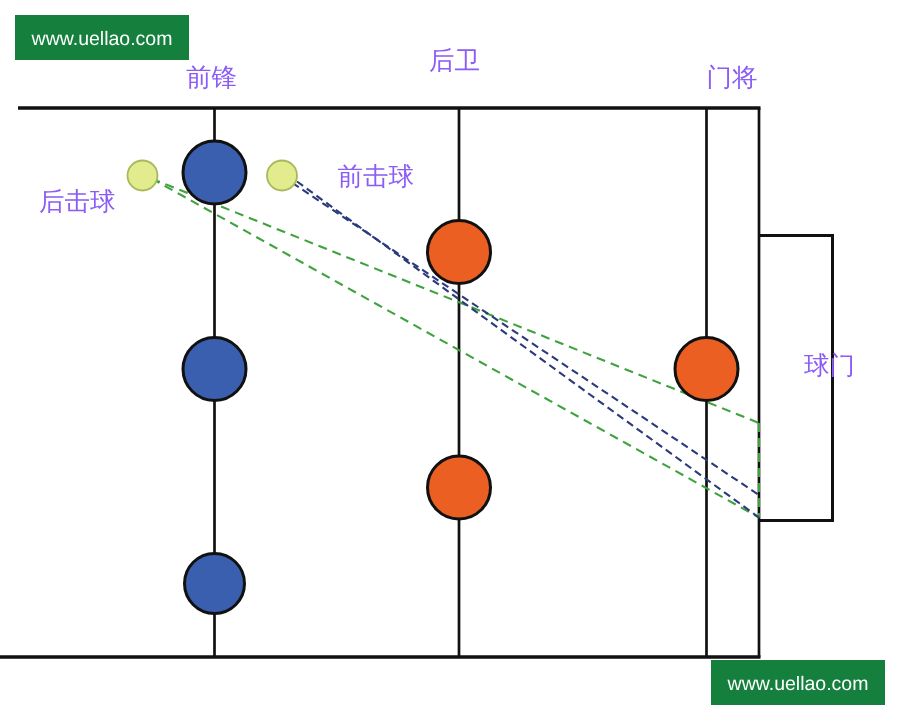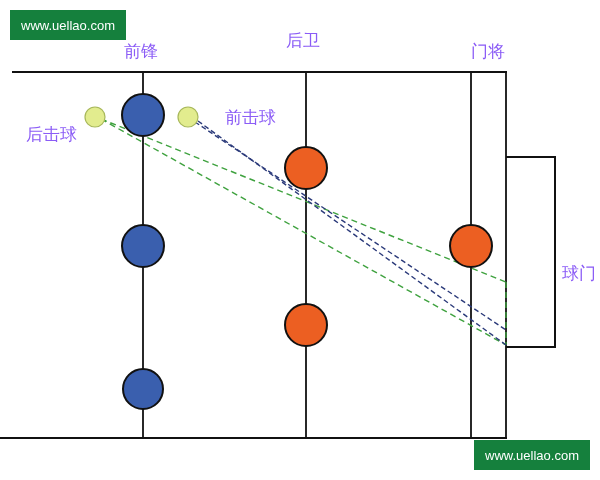--- a/index.html
+++ b/index.html
@@ -51,13 +51,13 @@
 <div class="wm" style="left:10px;top:10px;width:116px;height:30px;">www.uellao.com</div>
 <div class="wm" style="left:474px;top:440px;width:116px;height:30px;">www.uellao.com</div>
 
 <div class="lbl" style="left:124px;top:40px;">前锋</div>
 <div class="lbl" style="left:286px;top:29px;">后卫</div>
 <div class="lbl" style="left:471px;top:40px;">门将</div>
 
 <div class="lbl" style="left:26px;top:123px;">后击球</div>
 <div class="lbl" style="left:209px;top:106px;margin-left:16px;">前击球</div>
 
-<div class="lbl" style="left:562px;top:232px;margin-top:30px;">球门</div>
+<div class="lbl" style="left:536px;top:232px;">球门</div>
 
 </body></html>

